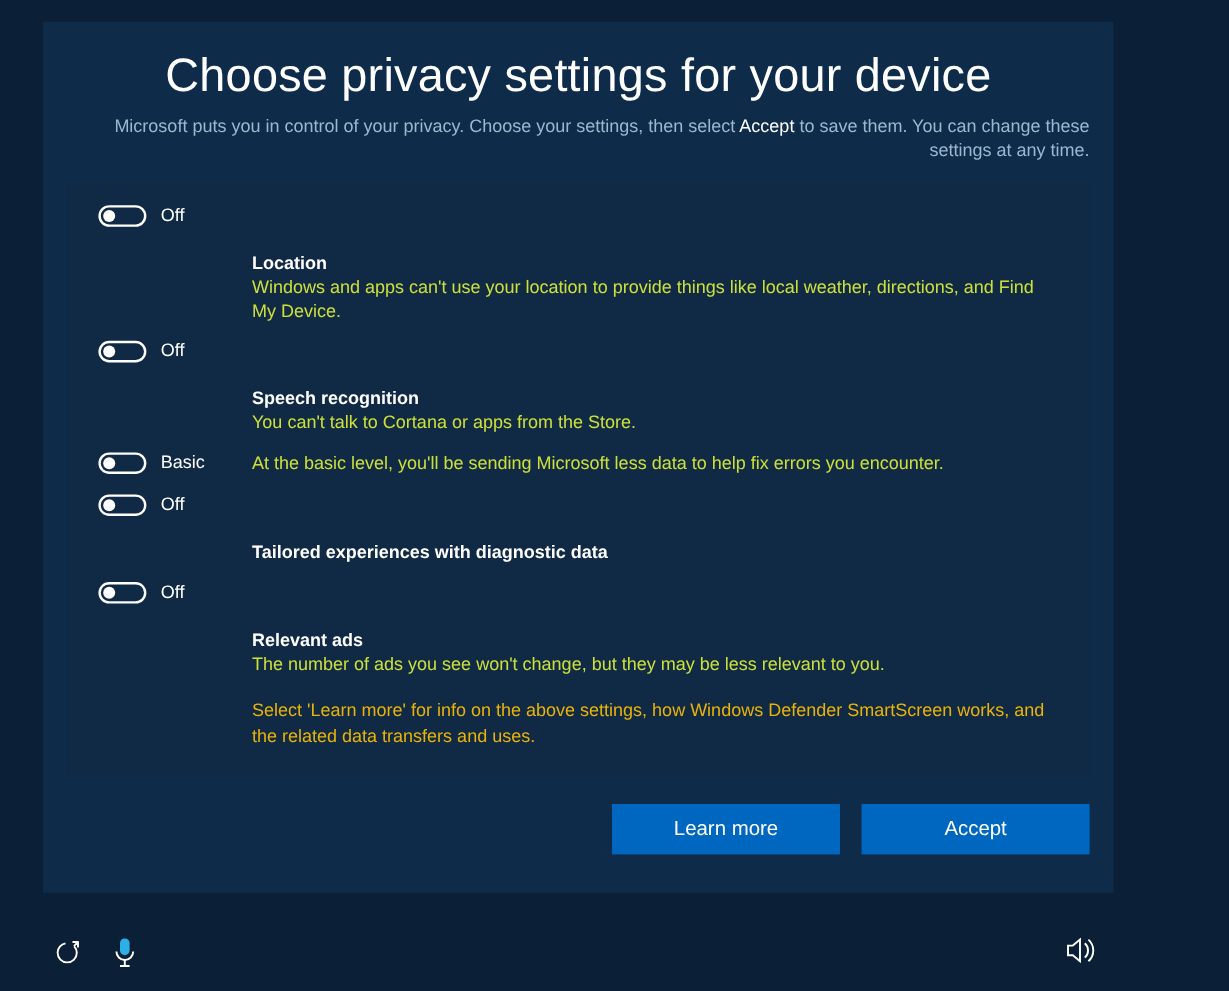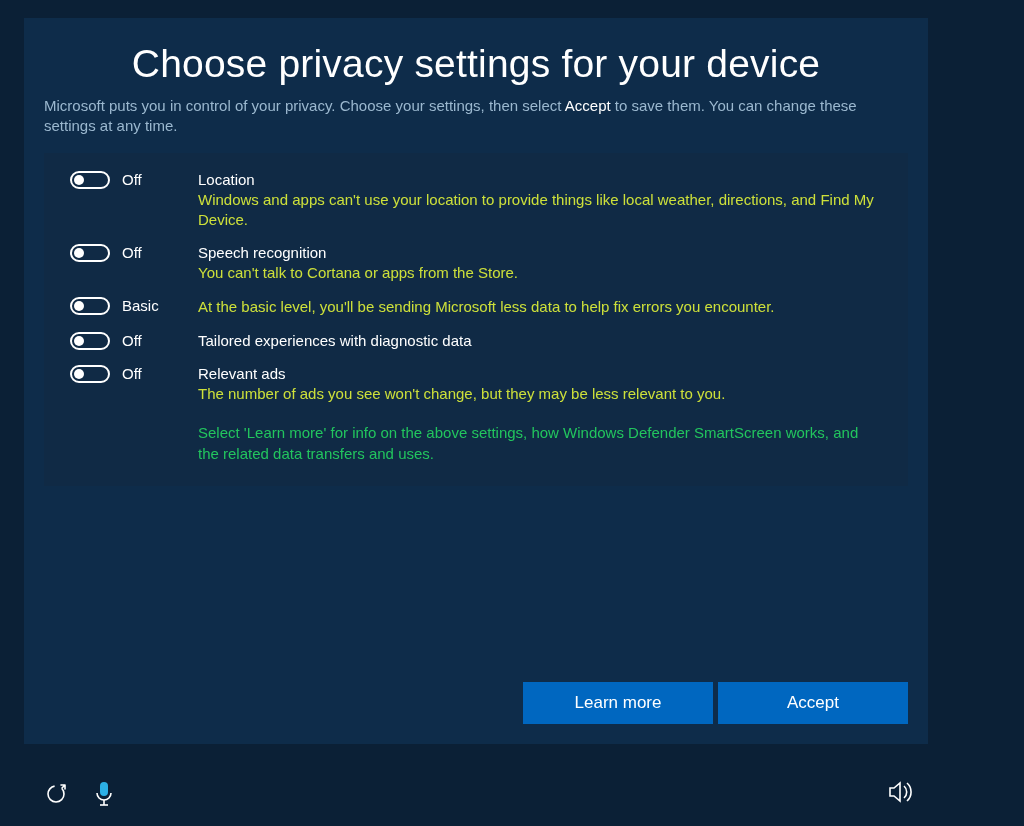--- a/index.html
+++ b/index.html
@@ -9,40 +9,40 @@
     height: 826px;
     overflow: hidden;
     font-family: "Segoe UI", Arial, sans-serif;
     background: #0b2036;
     color: #ffffff;
   }
   .outer {
     box-sizing: border-box;
     width: 948px;
     height: 826px;
-    padding: 18px 20px 14px 24px;
+    padding: 18px 20px 14px 36px;
     position: relative;
   }
   .panel {
     box-sizing: border-box;
     width: 100%;
     height: 726px;
     background: #0e2c4a;
     padding: 18px 20px 20px 20px;
     position: relative;
   }
   .title {
     text-align: center;
     font-size: 39px;
     font-weight: 300;
     margin: 6px 0 10px 0;
     letter-spacing: 0.2px;
   }
   .subtitle {
-    text-align: left;
+    text-align: right;
     font-size: 15px;
     color: #9bb8cf;
     line-height: 1.35;
     margin: 0 auto 16px auto;
     max-width: 880px;
   }
   .subtitle strong {
     color: #ffffff;
     font-weight: 400;
   }
@@ -84,42 +84,43 @@
   .toggle-label {
     margin-left: 12px;
     font-size: 15px;
     color: #ffffff;
   }
   .text-col {
     flex: 1;
   }
   .setting-title {
     font-size: 15px;
-    font-weight: 400;
+    font-weight: 700;
     color: #ffffff;
     margin-bottom: 2px;
+    margin-top: 40px;
   }
   .setting-desc {
     font-size: 15px;
     color: #cde03a;
     line-height: 1.35;
   }
   .footer-note {
     font-size: 15px;
-    color: #22c55e;
+    color: #eab308;
     line-height: 1.4;
     margin-top: 18px;
     margin-left: 128px;
   }
   .buttons {
     position: absolute;
     right: 20px;
-    bottom: 20px;
-    display: flex;
-    gap: 5px;
+    bottom: 32px;
+    display: flex;
+    gap: 18px;
     align-items: center;
   }
   .btn {
     width: 190px;
     height: 42px;
     background: #0067c0;
     color: #ffffff;
     font-size: 17px;
     display: flex;
     align-items: center;

